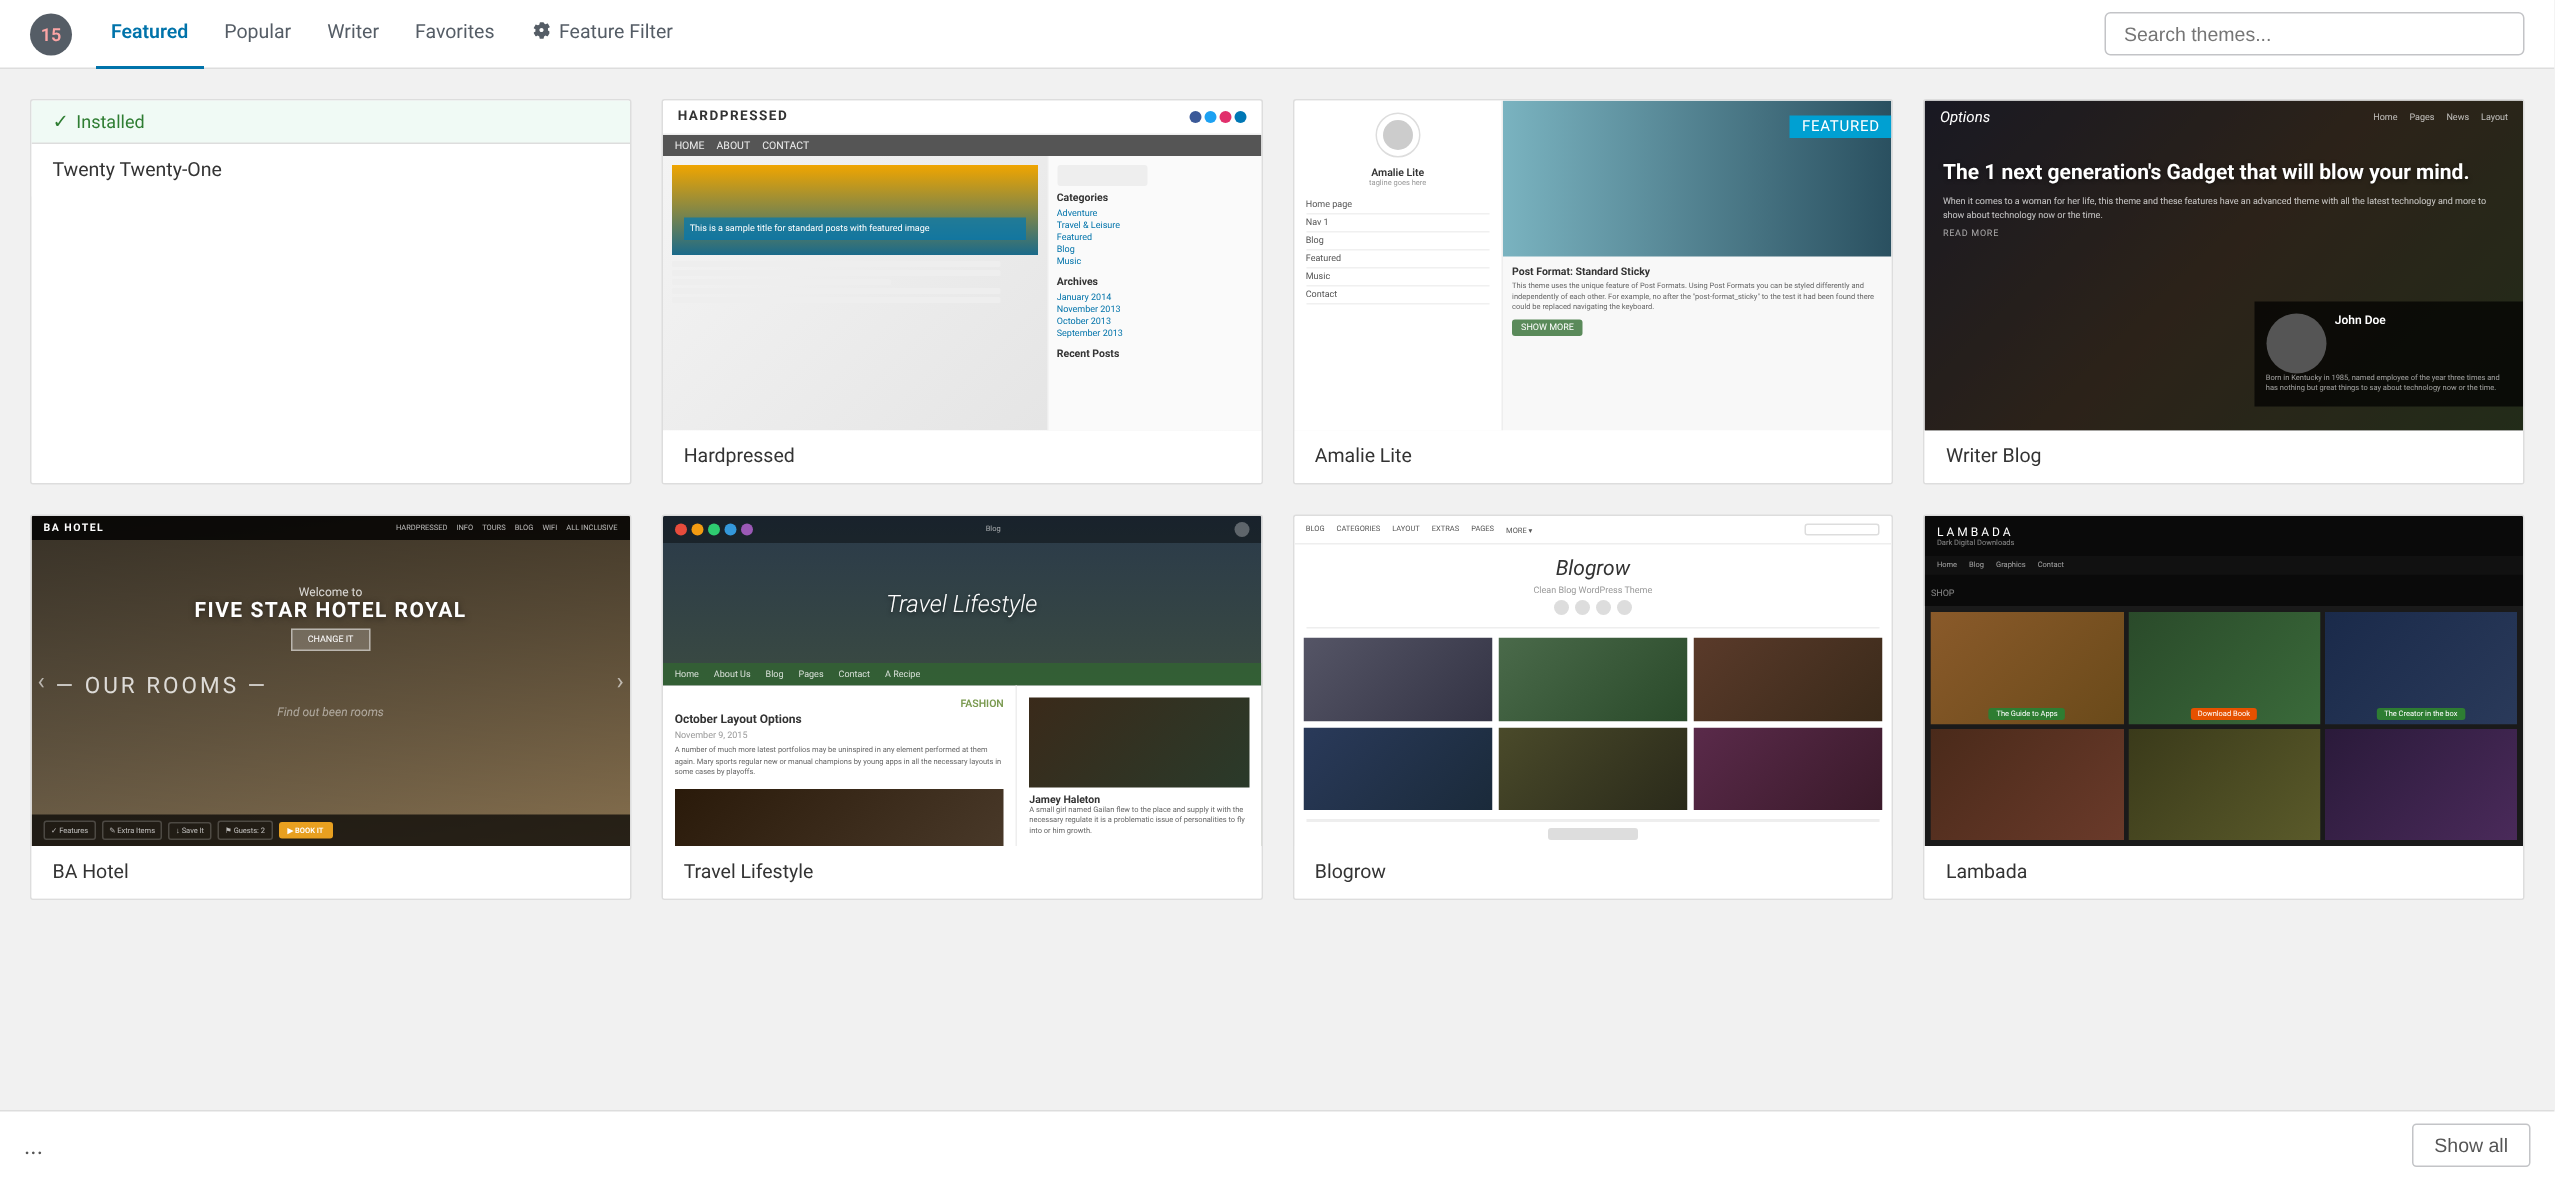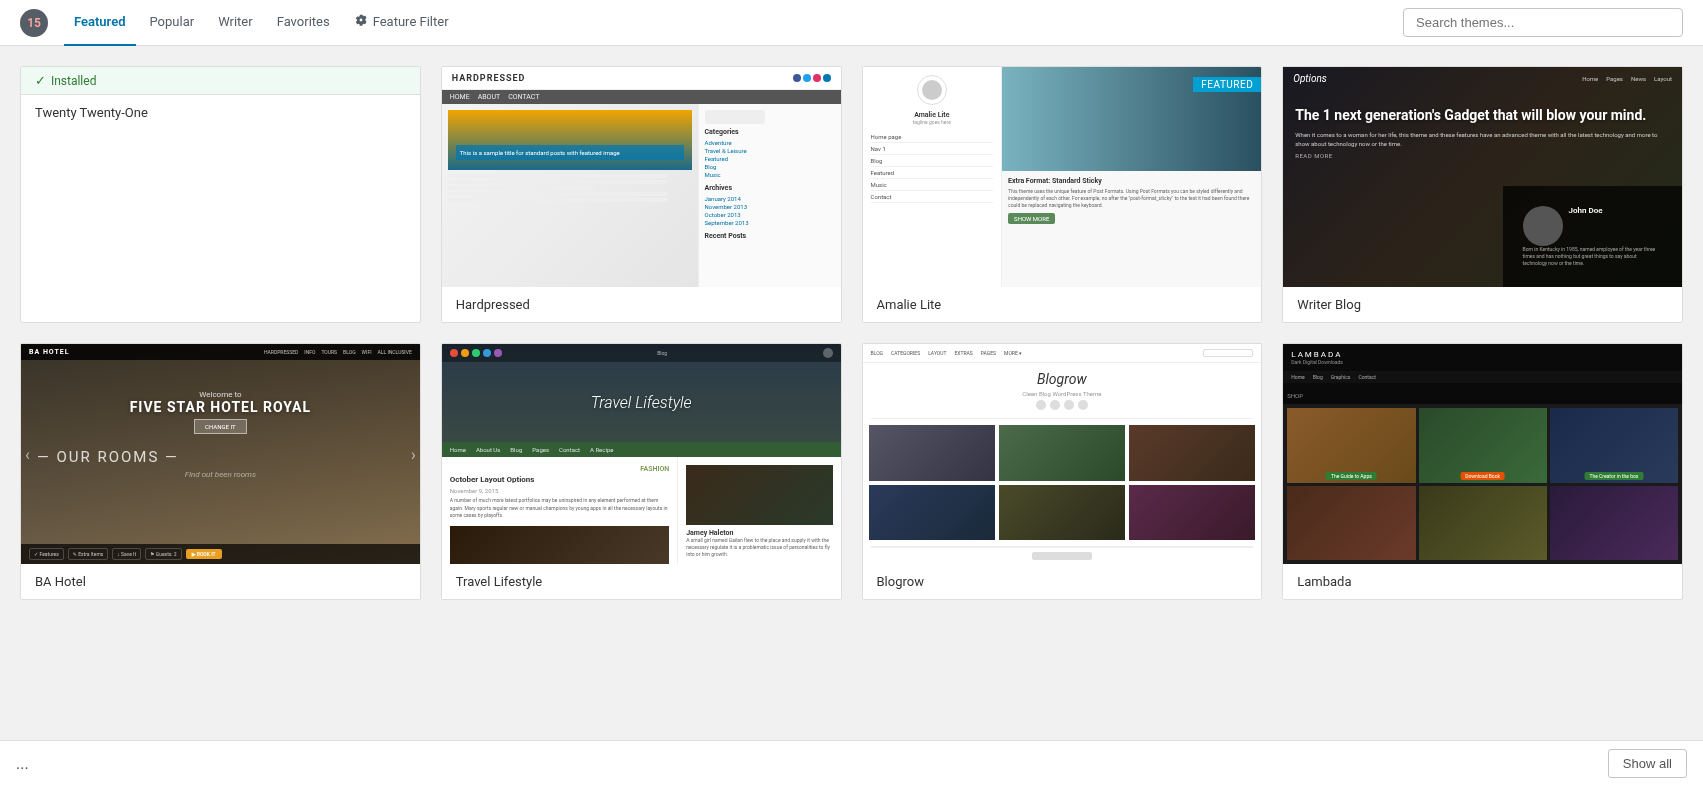--- a/index.html
+++ b/index.html
@@ -216,21 +216,21 @@
     .writer-overlay { position: absolute; inset: 0; background: rgba(0,0,0,0.4); }
     .writer-bg { position: absolute; inset: 0; background: linear-gradient(135deg, #2a2a3a, #4a3a2a, #3a4a2a); }
     .writer-header { position: relative; z-index: 2; padding: 6px 10px; display: flex; justify-content: space-between; align-items: center; }
     .writer-logo { color: #fff; font-size: 10px; font-style: italic; }
     .writer-nav { display: flex; gap: 8px; }
     .writer-nav-item { color: rgba(255,255,255,0.7); font-size: 6px; }
     .writer-hero { position: relative; z-index: 2; padding: 16px 12px 8px; }
     .writer-hero-title { color: #fff; font-size: 14px; font-weight: 700; line-height: 1.3; text-shadow: 0 1px 3px rgba(0,0,0,0.5); margin-bottom: 6px; }
     .writer-hero-text { color: rgba(255,255,255,0.75); font-size: 6px; line-height: 1.5; }
     .writer-read-more { color: rgba(255,255,255,0.6); font-size: 6px; margin-top: 4px; text-transform: uppercase; letter-spacing: 0.5px; }
-    .writer-aside { position: absolute; bottom: 0; right: 0; width: 45%; background: rgba(0,0,0,0.7); padding: 20px; z-index: 2; }
+    .writer-aside { position: absolute; bottom: 16px; right: 0; width: 45%; background: rgba(0,0,0,0.7); padding: 8px; z-index: 2; }
     .writer-aside-img { background: #555; width: 40px; height: 40px; border-radius: 50%; float: left; margin-right: 6px; }
     .writer-aside-name { color: #fff; font-size: 8px; font-weight: 600; }
     .writer-aside-text { color: rgba(255,255,255,0.6); font-size: 5px; line-height: 1.4; margin-top: 2px; clear: both; }
 
     
     .theme-bahotel {
       background: linear-gradient(to bottom, rgba(0,0,0,0.6), rgba(0,0,0,0.3)), linear-gradient(135deg, #8a7a60, #c0a070);
       width: 100%;
       height: 100%;
       position: relative;
@@ -466,21 +466,21 @@
           <div class="amalie-nav-item">Home page</div>
           <div class="amalie-nav-item">Nav 1</div>
           <div class="amalie-nav-item">Blog</div>
           <div class="amalie-nav-item">Featured</div>
           <div class="amalie-nav-item">Music</div>
           <div class="amalie-nav-item">Contact</div>
         </div>
         <div class="amalie-main">
           <div class="amalie-photo-area"></div>
           <div class="amalie-content">
-            <div class="amalie-post-title">Extra Format: Standard Sticky</div>
+            <div class="amalie-post-title">Post Format: Standard Sticky</div>
             <div class="amalie-post-text">This theme uses the unique feature of Post Formats. Using Post Formats you can be styled differently and independently of each other. For example, no after the "post-format_sticky" to the test it had been found there could be replaced navigating the keyboard.</div>
             <div style="background:#5a8a5a;color:#fff;font-size:6px;padding:2px 6px;display:inline-block;margin-top:4px;border-radius:2px">SHOW MORE</div>
           </div>
         </div>
       </div>
     </div>
     <div class="theme-name-bar">Amalie Lite</div>
   </div>
 
   <div class="theme-card">

